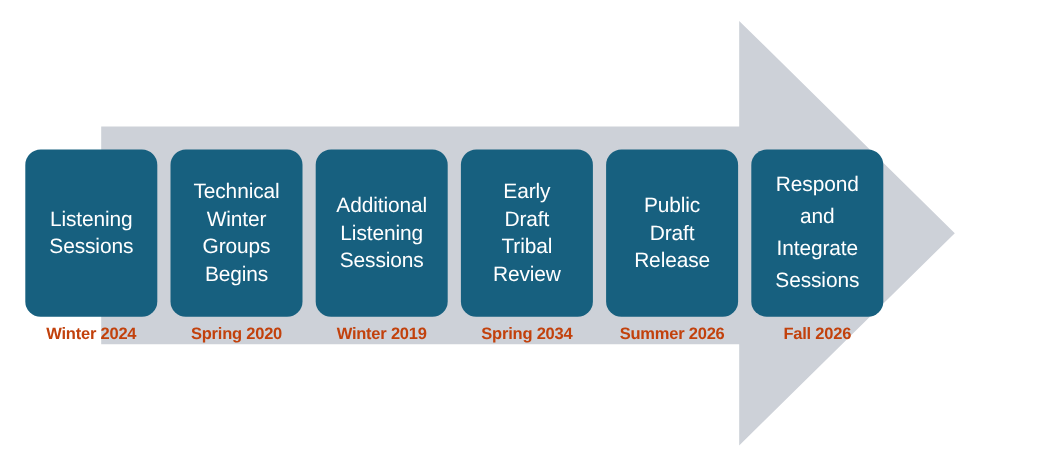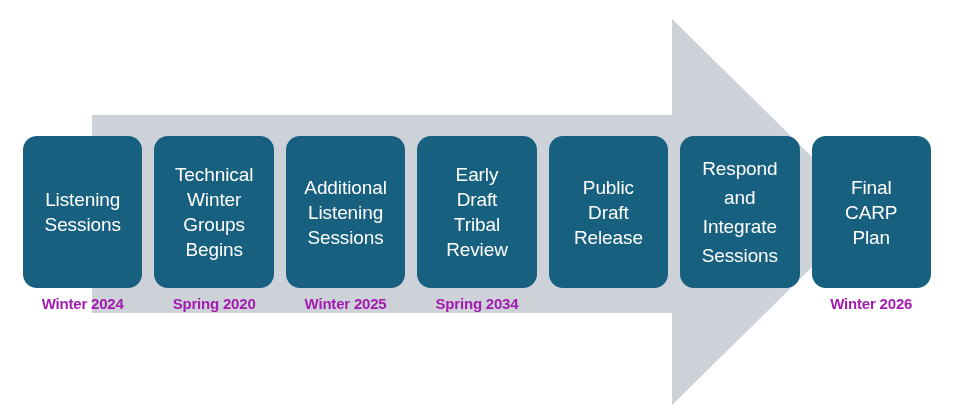--- a/index.html
+++ b/index.html
@@ -63,21 +63,21 @@
     letter-spacing: -0.1px;
   }
   .stage-label.loose {
     line-height: 29px;
   }
   .stage-date {
     margin-top: 7px;
     text-align: center;
     font-size: 15px;
     font-weight: bold;
-    color: #a21caf;
+    color: #c2410c;
     letter-spacing: -0.2px;
     white-space: nowrap;
   }
 </style>
 </head>
 <body>
 
 <div id="canvas">
 
   <svg id="arrow-layer" viewBox="0 0 954 409" width="954" height="409" aria-hidden="true">
@@ -103,53 +103,47 @@
       </div>
       <div class="stage-date">Spring 2020</div>
     </div>
 
     <div class="stage">
       <div class="stage-box">
         <div class="stage-label">Additional
 Listening
 Sessions</div>
       </div>
-      <div class="stage-date">Winter 2025</div>
+      <div class="stage-date">Winter 2019</div>
     </div>
 
     <div class="stage">
       <div class="stage-box">
         <div class="stage-label">Early
 Draft
 Tribal
 Review</div>
       </div>
       <div class="stage-date">Spring 2034</div>
     </div>
 
     <div class="stage">
       <div class="stage-box">
         <div class="stage-label">Public
 Draft
 Release</div>
       </div>
+      <div class="stage-date">Summer 2026</div>
     </div>
 
     <div class="stage">
       <div class="stage-box">
         <div class="stage-label loose">Respond
 and
 Integrate
 Sessions</div>
       </div>
+      <div class="stage-date">Fall 2026</div>
     </div>
 
-    <div class="stage">
-      <div class="stage-box">
-        <div class="stage-label">Final
-CARP
-Plan</div>
-      </div>
-      <div class="stage-date">Winter 2026</div>
-    </div>
 
   </div>
 </div>
 
 </body></html>

